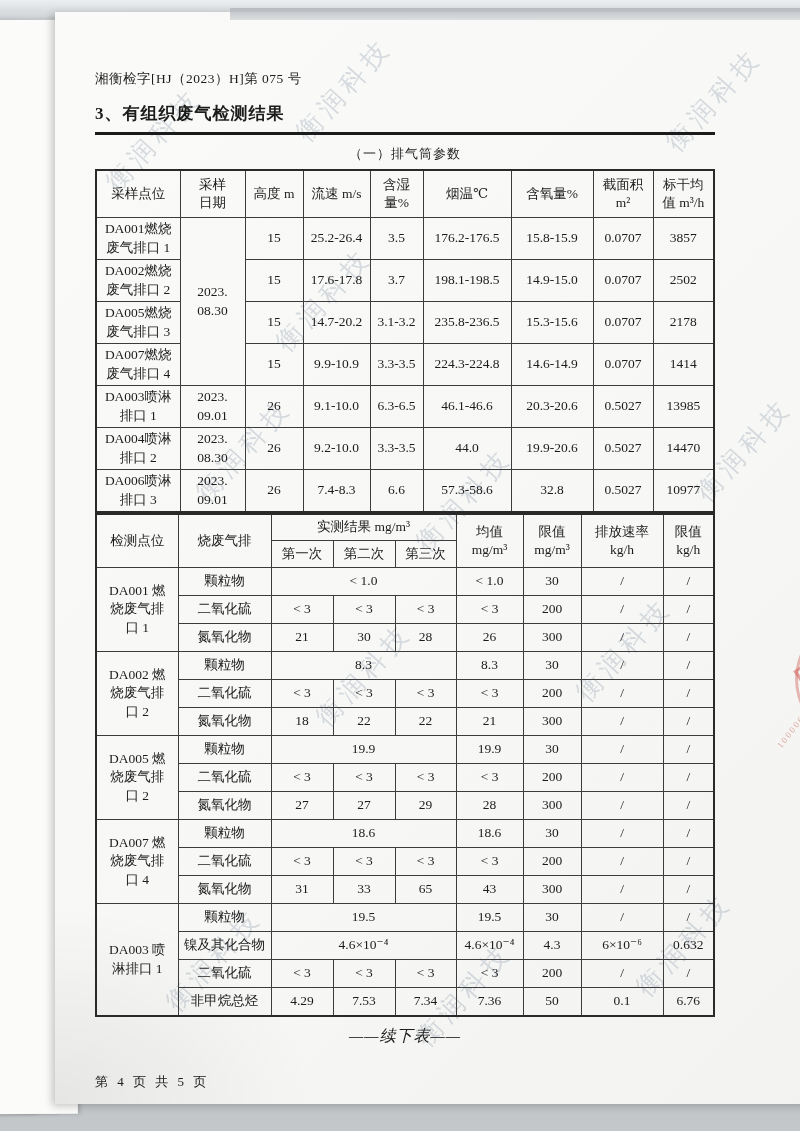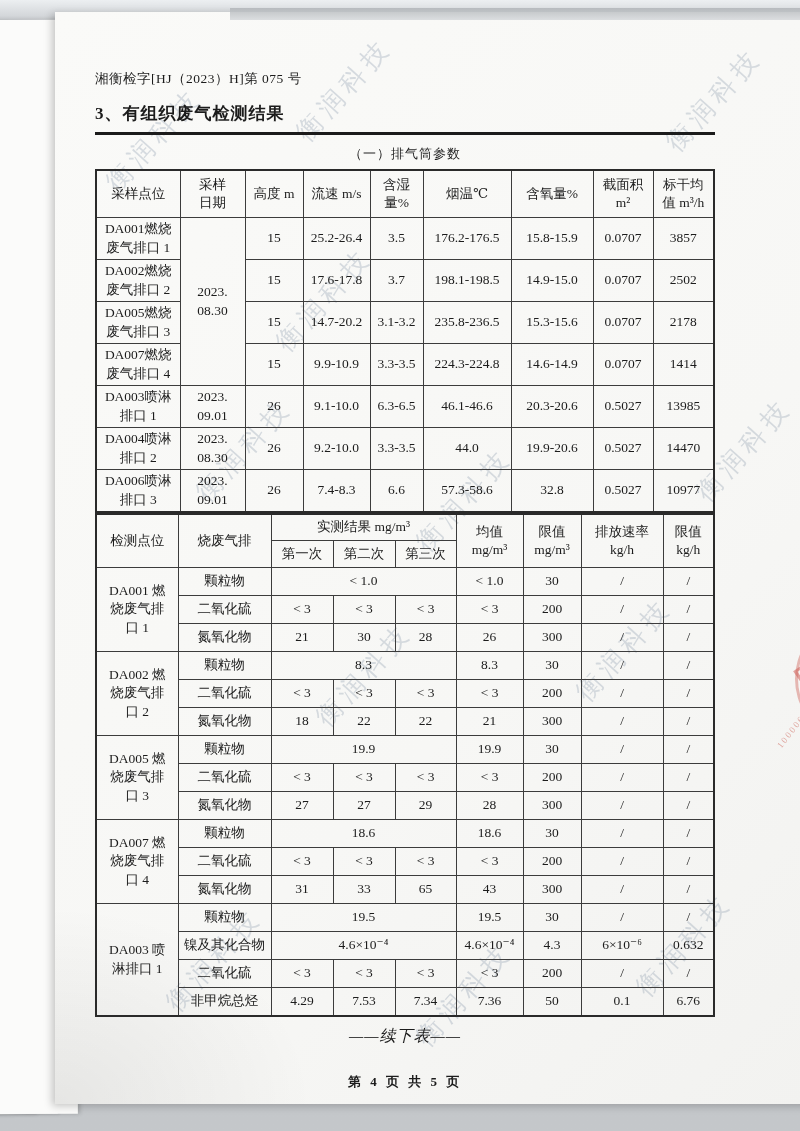--- a/index.html
+++ b/index.html
@@ -39,21 +39,21 @@
   .wm{position:absolute;z-index:1;font-size:26px;letter-spacing:6px;color:rgba(120,136,158,.27);
       transform:rotate(-48deg);white-space:nowrap;pointer-events:none;font-family:"Liberation Sans","DejaVu Sans",sans-serif;}
   
   .stamp{position:absolute;z-index:4;left:668px;top:548px;width:132px;height:210px;pointer-events:none;opacity:.85;}
   .stamp .arc{position:absolute;left:72px;top:26px;width:270px;height:180px;border:3px solid rgba(205,82,72,.45);border-radius:50%;}
   .stamp span{position:absolute;color:rgba(200,70,60,.55);font-weight:bold;}
   .stamp .c3{left:72px;top:96px;font-size:31px;transform:rotate(-34deg);}
   .stamp .digits{left:56px;top:182px;font-size:9px;font-weight:normal;letter-spacing:2px;
       transform:rotate(-52deg);transform-origin:left center;color:rgba(198,78,66,.55);}
   .footer-note{text-align:center;font-size:16px;margin-top:9px;letter-spacing:1px;font-style:italic;}
-  .page-number{text-align:center;font-size:13px;margin-top:26px;letter-spacing:3px;font-weight:bold;}
+  .page-number{font-size:13px;margin-top:26px;letter-spacing:3px;}
   
   .scanband{position:absolute;z-index:3;left:230px;top:8px;width:570px;height:12px;
       background:linear-gradient(180deg,#aeb2b6,#d4d7da);opacity:.8;}
   .curl{position:absolute;z-index:1;left:0;bottom:0;width:260px;height:200px;
       background:radial-gradient(ellipse at 0% 100%,rgba(0,0,0,.07),transparent 70%);}
 </style>
 </head>
 <body>
 
 <div class="sheet sheet1"></div>
@@ -298,21 +298,21 @@
         <td>22</td>
         <td>21</td>
         <td>300</td>
         <td>/</td>
         <td>/</td>
       </tr>
 
       <tr class="data">
         <td rowspan="3">DA005 燃
 烧废气排
-口 3</td>
+口 2</td>
         <td>颗粒物</td>
         <td colspan="3">19.9</td>
         <td>19.9</td>
         <td>30</td>
         <td>/</td>
         <td>/</td>
       </tr>
       <tr class="data">
         <td>二氧化硫</td>
         <td>&lt; 3</td>

